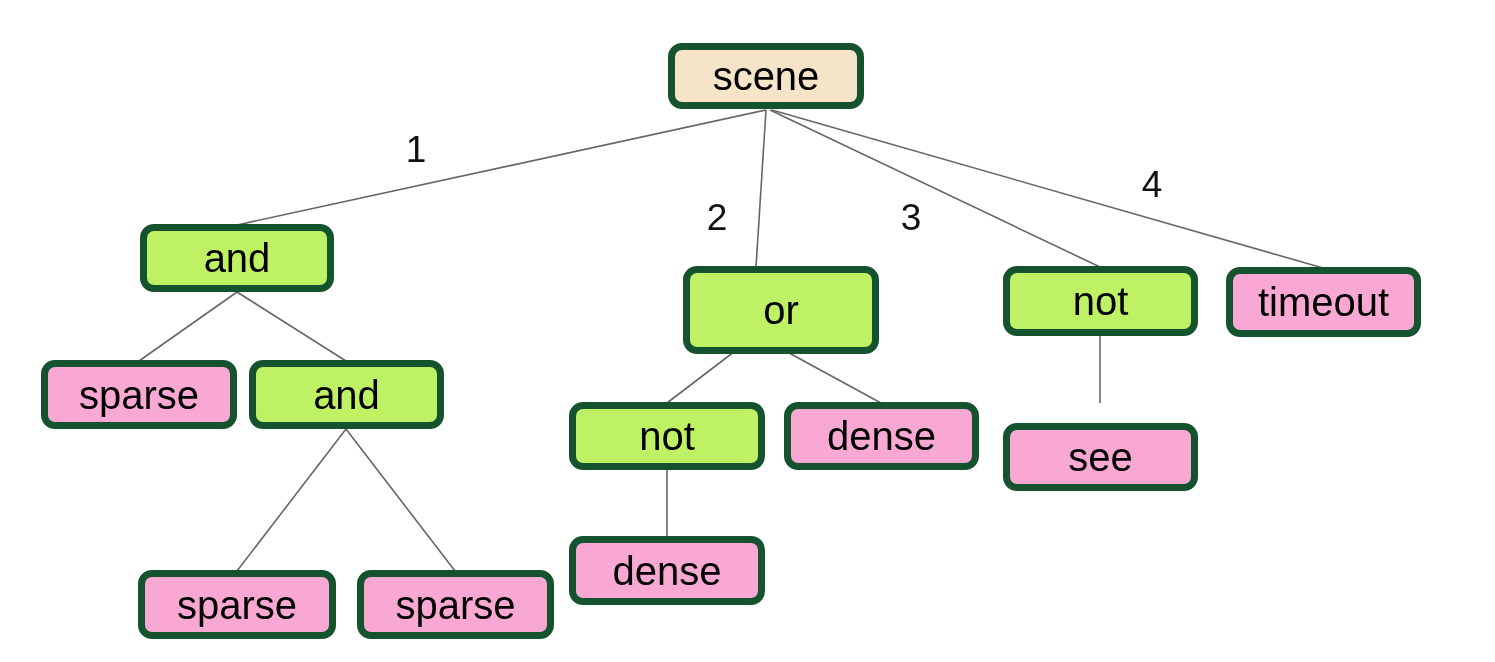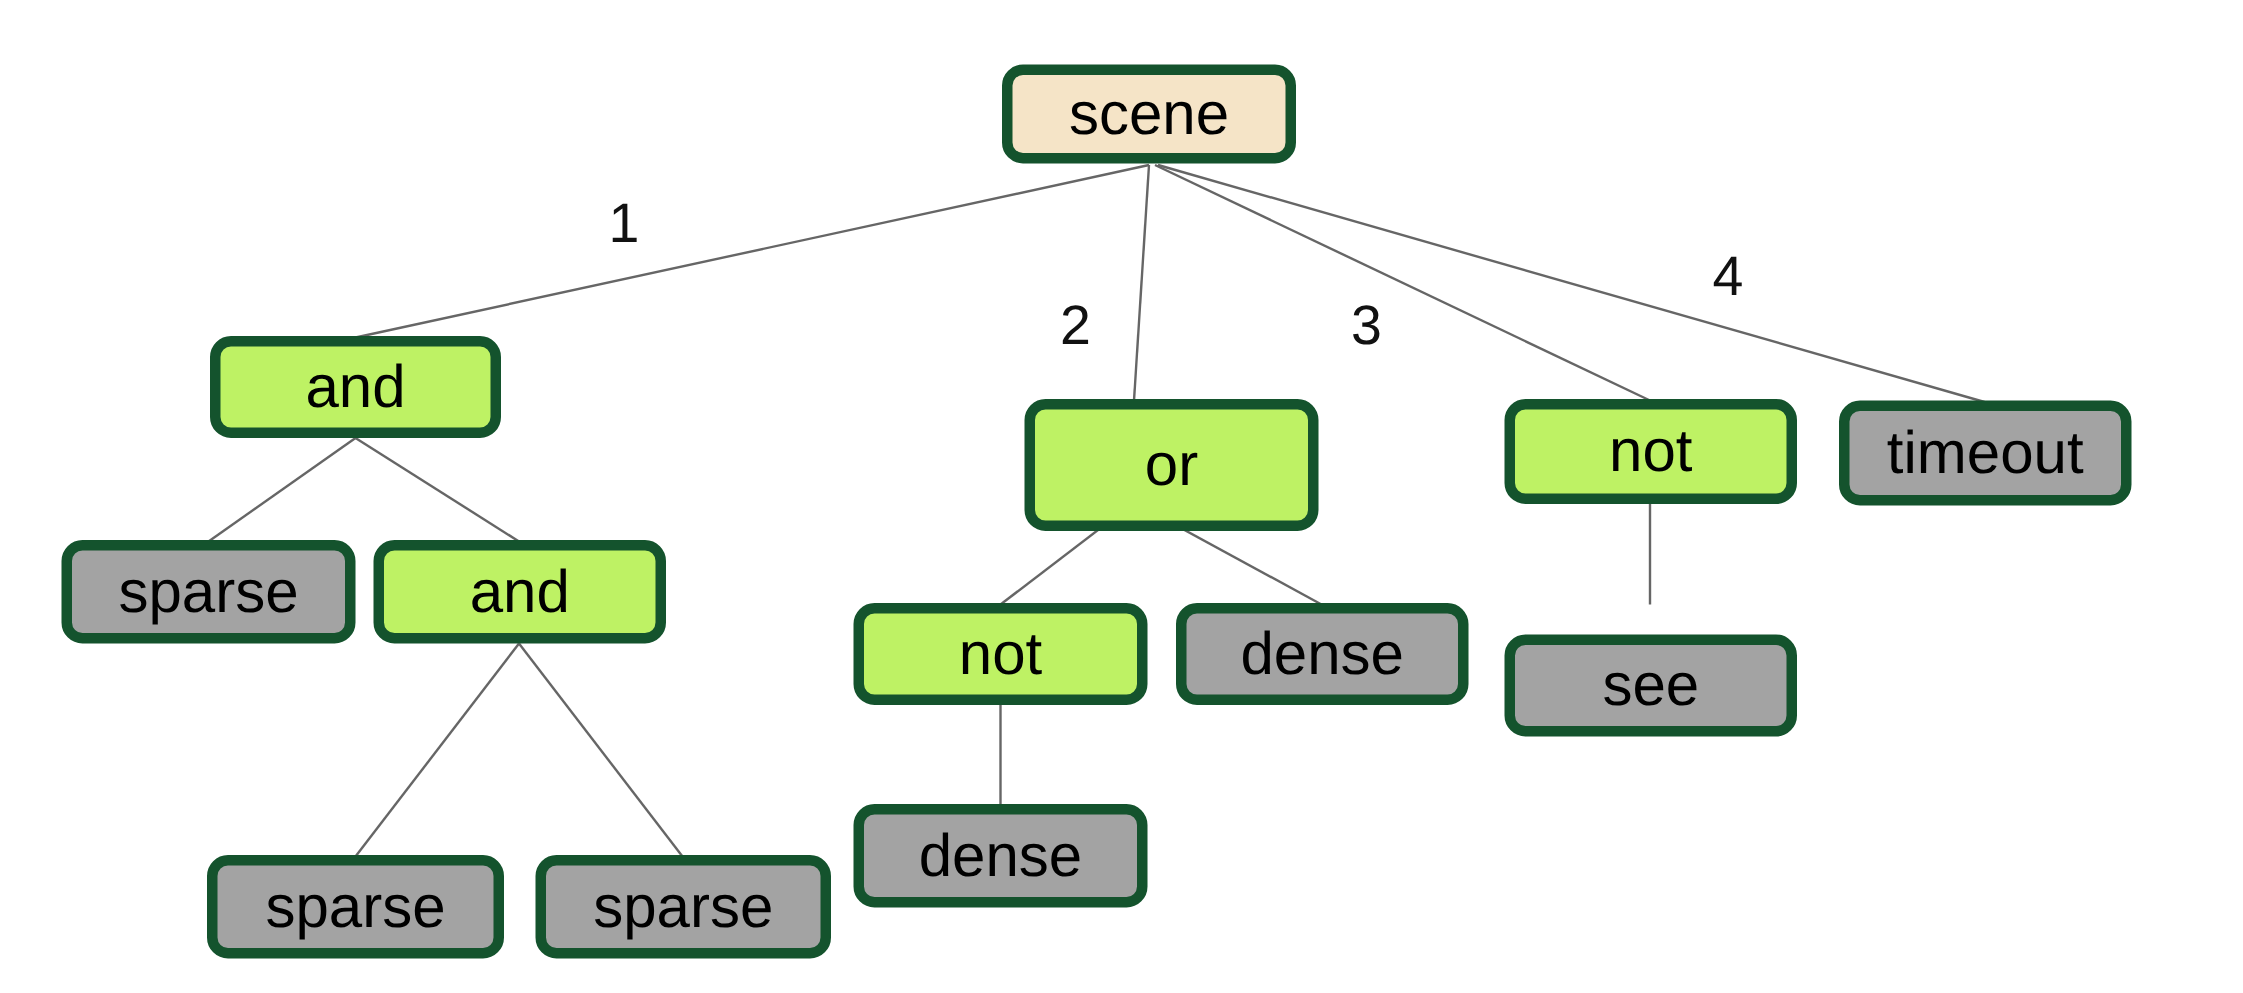--- a/index.html
+++ b/index.html
@@ -31,21 +31,21 @@
     display: flex;
     align-items: center;
     justify-content: center;
     font-size: 40px;
     color: #000000;
     line-height: 1;
     white-space: nowrap;
   }
   .node.root { background: #f5e4c7; }
   .node.op   { background: #bef264; }
-  .node.leaf { background: #a3a3a3; }
+  .node.leaf { background: #f9a8d4; }
   .edge-label {
     position: absolute;
     transform: translate(-50%, -50%);
     font-size: 37px;
     color: #111111;
     line-height: 1;
   }
 </style>
 </head>
 <body>

